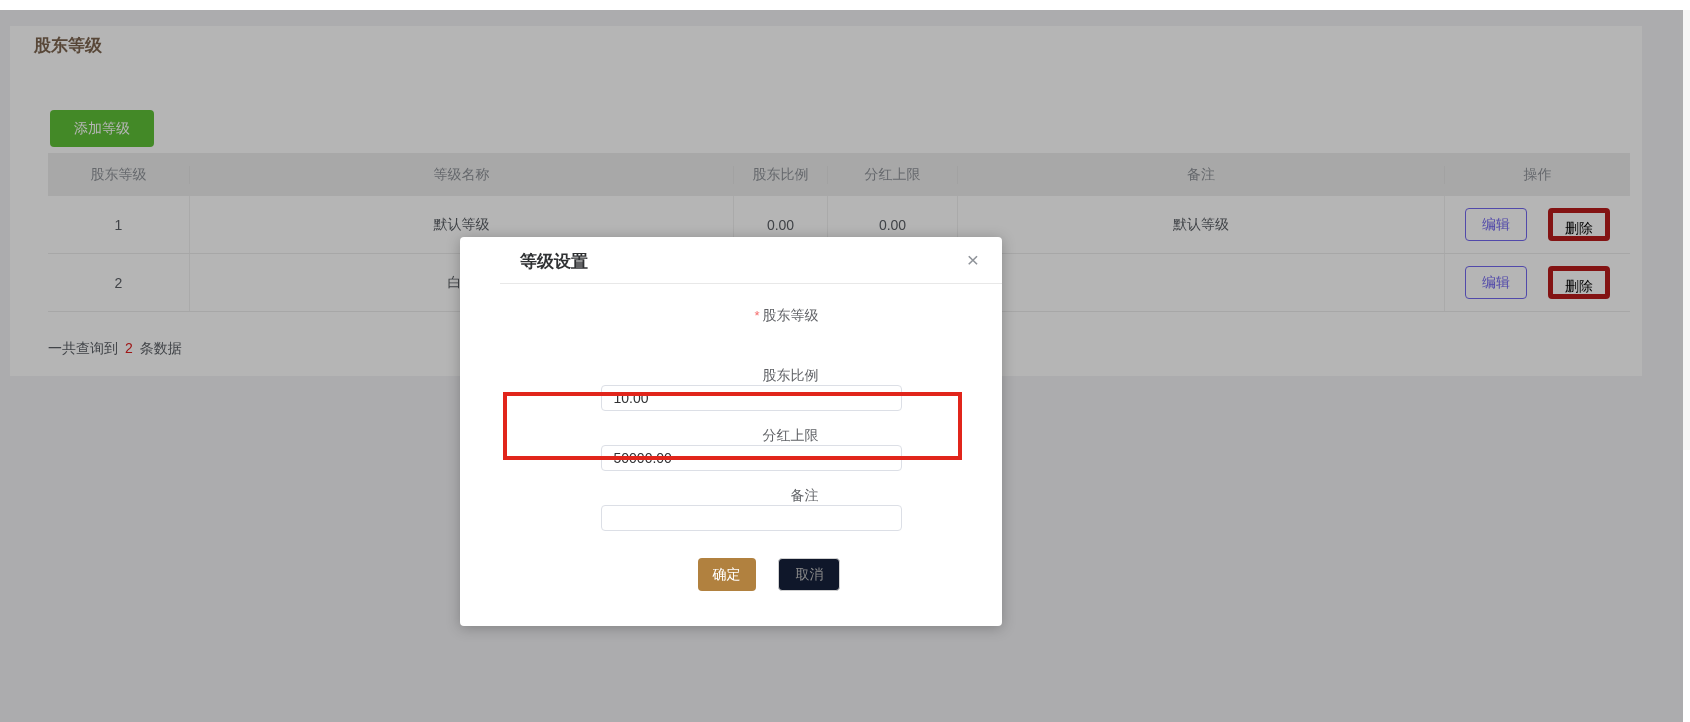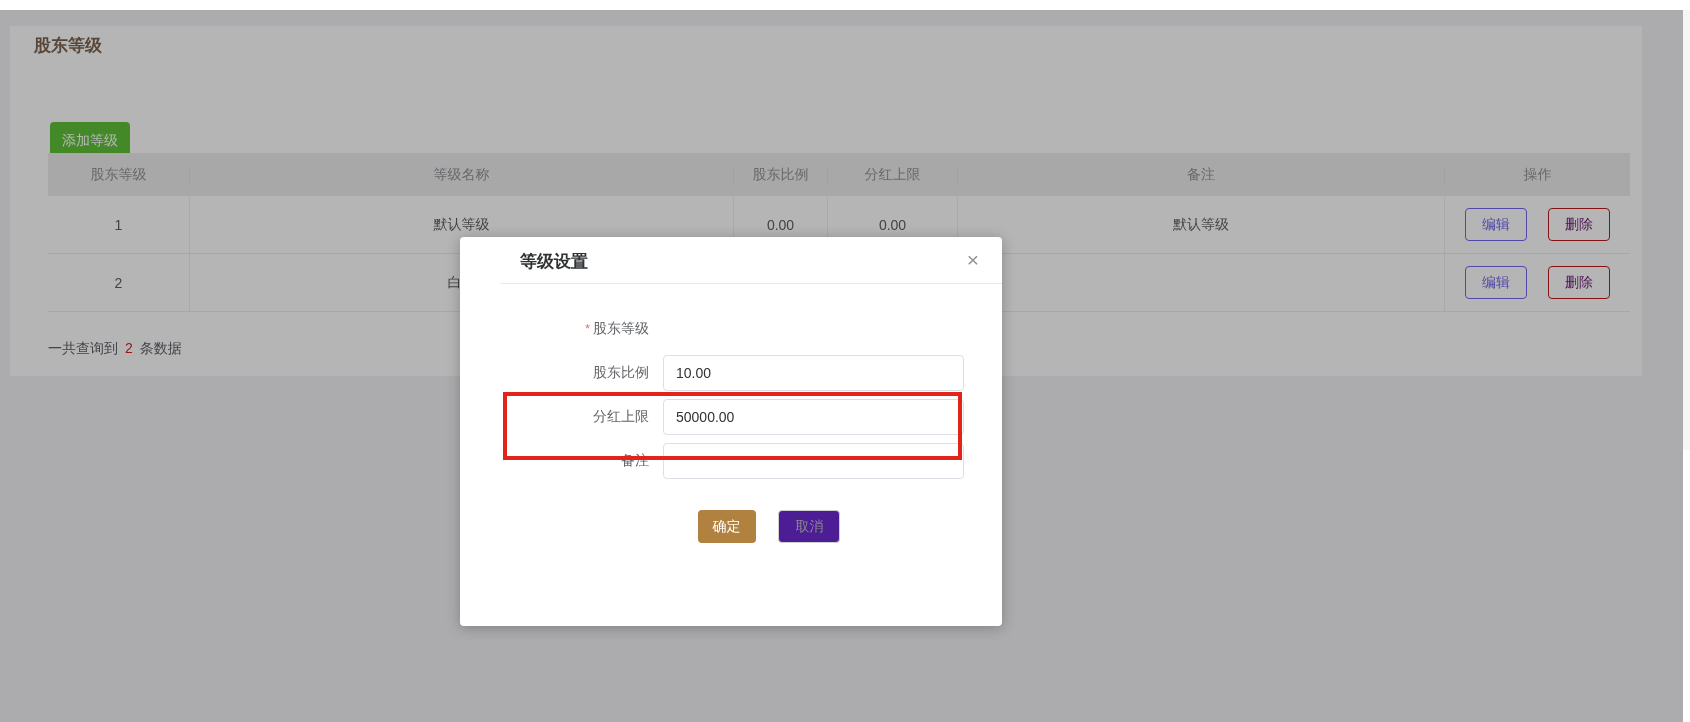--- a/index.html
+++ b/index.html
@@ -7,71 +7,71 @@
               font-family:"Liberation Sans","DejaVu Sans",sans-serif; font-size:14px; }
 
   
   .page { position:absolute; left:0; top:10px; width:1683px; height:712px; background:#f2f3f5; }
 
   
   .card { position:absolute; left:10px; top:16px; width:1632px; height:350px; background:#ffffff; }
 
   .page-title { position:absolute; left:24px; top:8px; font-size:17px; font-weight:bold; color:#7c6550; }
 
-  .add-btn { position:absolute; left:40px; top:96px; width:80px; height:37px;
+  .add-btn { position:absolute; left:40px; top:84px; width:104px; height:37px;
              background:#5fc238; color:#ffffff; border:none; border-radius:4px;
              font-size:14px; cursor:pointer; }
 
   .table { position:absolute; left:38px; top:127px; width:1582px; }
   .thead { display:flex; height:43px; background:#ededed; align-items:center; }
   .th { color:#8f9399; text-align:center; font-size:14px; border-right:1px solid #e4e4e4; }
   .th:last-child { border-right:none; }
   .tr { display:flex; height:58px; align-items:center; border-bottom:1px solid #ececec; background:#ffffff; }
   .td { color:#5c6066; text-align:center; font-size:14px; height:100%; display:flex;
         align-items:center; justify-content:center; border-right:1px solid #f0f0f0; }
   .td:last-child { border-right:none; }
   .c1 { width:142px; } .c2 { width:544px; } .c3 { width:94px; }
   .c4 { width:130px; } .c5 { width:487px; } .c6 { width:185px; }
 
   .row-btn { display:inline-block; width:62px; height:33px; line-height:31px; text-align:center;
              background:#ffffff; border-radius:4px; font-size:14px; cursor:pointer; }
   .edit-btn   { border:1px solid #7367f0; color:#7367f0; margin-right:21px; }
-  .delete-btn { border:1px solid #b91c1c; color:#701a75; }
+  .delete-btn { border:5px solid #b91c1c; color:#000000; }
 
   .total-line { position:absolute; left:38px; top:314px; color:#5c6066; font-size:14px; }
   .total-line .count { color:#e02020; margin:0 7px; }
 
   
   .overlay { position:absolute; left:0; top:10px; width:1683px; height:712px;
              background:rgba(0,0,0,0.29); }
 
   
   .scrollbar-thumb { position:absolute; left:1683px; top:10px; width:7px; height:440px; background:#f6f6f6; }
 
   
   .modal { position:absolute; left:460px; top:237px; width:542px; height:389px;
            background:#ffffff; border-radius:4px; box-shadow:0 2px 14px rgba(0,0,0,0.25);padding-left:40px; }
   .modal-header { position:relative; height:47px; border-bottom:1px solid #e8e8e8; }
   .modal-title { position:absolute; left:20px; top:13px; font-size:17px; font-weight:bold; color:#2f3133; }
   .modal-close { position:absolute; right:16px; top:10px; font-size:21px; color:#8f9399;
                  cursor:pointer; line-height:26px; width:26px; text-align:center; }
   .modal-body { padding-top:23px; }
-  .field-row { display:flex; align-items:center; height:44px; margin-bottom:0; }
+  .field-row { display:flex; align-items:center; height:44px; margin-bottom:16px;flex-direction:column; }
   .field-label { width:163px; text-align:right; padding-right:14px; color:#606266; font-size:14px; }
   .req { color:#f56c6c; margin-right:3px; font-size:13px; }
   .field-input { width:301px; height:36px; border:1px solid #dcdfe6; border-radius:4px;
                  padding:0 12px; font-size:14px; color:#303133; background:#ffffff; outline:none;
                  font-family:"Liberation Sans","DejaVu Sans",sans-serif; }
   .field-input.disabled { background:#f5f7fa; }
   .modal-footer { margin-top:27px; text-align:center; }
   .confirm-btn { display:inline-block; min-width:58px; height:33px; padding:0 15px; line-height:33px;
                  background:#b1813f; color:#ffffff; border:none; border-radius:4px;
                  font-size:14px; cursor:pointer;margin-left:36px; }
   .cancel-btn { display:inline-block; min-width:62px; height:33px; padding:0 15px; line-height:31px;
-                background:#4c1d95; color:#8a8a8a; border:1px solid #d0d0d0; border-radius:4px;
+                background:#0f172a; color:#8a8a8a; border:1px solid #d0d0d0; border-radius:4px;
                 font-size:14px; cursor:pointer; margin-left:19px; }
 
   
   .red-annotation { position:absolute; left:503px; top:392px; width:459px; height:68px;
                     border:4px solid #e1251b; z-index:50; pointer-events:none; }
 </style>
 </head>
 <body>
 
 <div class="page">

